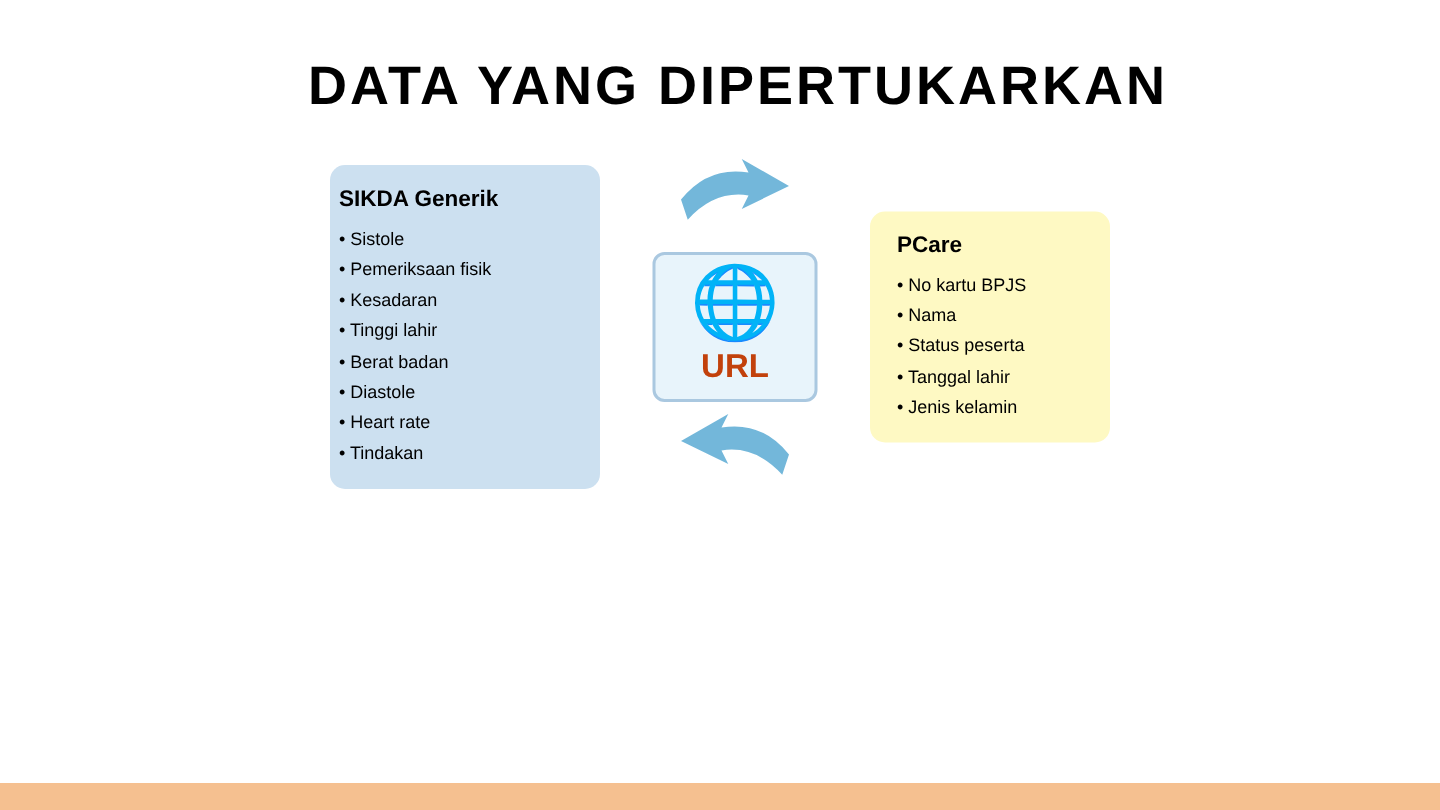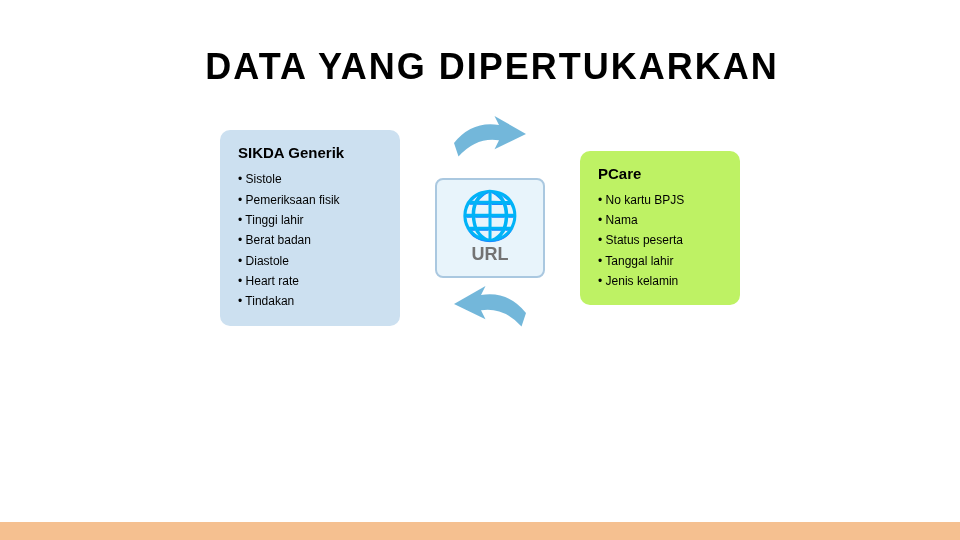--- a/index.html
+++ b/index.html
@@ -11,39 +11,39 @@
       font-family: Arial, sans-serif;
       overflow: hidden;
       position: relative;
     }
 
     .page-title {
       text-align: center;
       font-size: 36px;
       font-weight: bold;
       letter-spacing: 2px;
-      padding-top: 46px;
+      padding-top: 36px;
       padding-bottom: 20px;
       color: #000;
       margin-left: 24px;
     }
 
     .main-content {
       display: flex;
       justify-content: center;
       align-items: center;
       gap: 0px;
       padding: 0 80px;
     }
 
     
     .left-card {
       background: #cce0f0;
       border-radius: 10px;
-      padding: 14px 18px;
+      padding: 14px 6px;
       min-width: 180px;
       max-width: 200px;
     }
 
     .card-title {
       font-size: 15px;
       font-weight: bold;
       margin-bottom: 8px;
       color: #000;
     }
@@ -92,29 +92,29 @@
       height: 100px;
       margin: 0px 0;
     }
 
     .globe-icon {
       font-size: 48px;
       line-height: 1;
     }
 
     .url-label {
-      font-size: 18px;
+      font-size: 22px;
       font-weight: bold;
-      color: #737373;
+      color: #c2410c;
       margin-top: 4px;
     }
 
     
     .right-card {
-      background: #bef264;
+      background: #fef9c3;
       border-radius: 10px;
       padding: 14px 18px;
       min-width: 160px;
       max-width: 180px;
     }
 
     
     .bottom-bar {
       position: absolute;
       bottom: 0;
@@ -129,20 +129,21 @@
 
 <h1 class="page-title">DATA YANG DIPERTUKARKAN</h1>
 
 <div class="main-content">
 
   <div class="left-card">
     <div class="card-title">SIKDA Generik</div>
     <ul class="card-list">
     <li>Sistole</li>
         <li>Pemeriksaan fisik</li>
+        <li>Kesadaran</li>
         <li>Tinggi lahir</li>
         <li>Berat badan</li>
         <li>Diastole</li>
         <li>Heart rate</li>
         <li>Tindakan</li>
       </ul>
   </div>
 
   <div class="middle-section">
 

